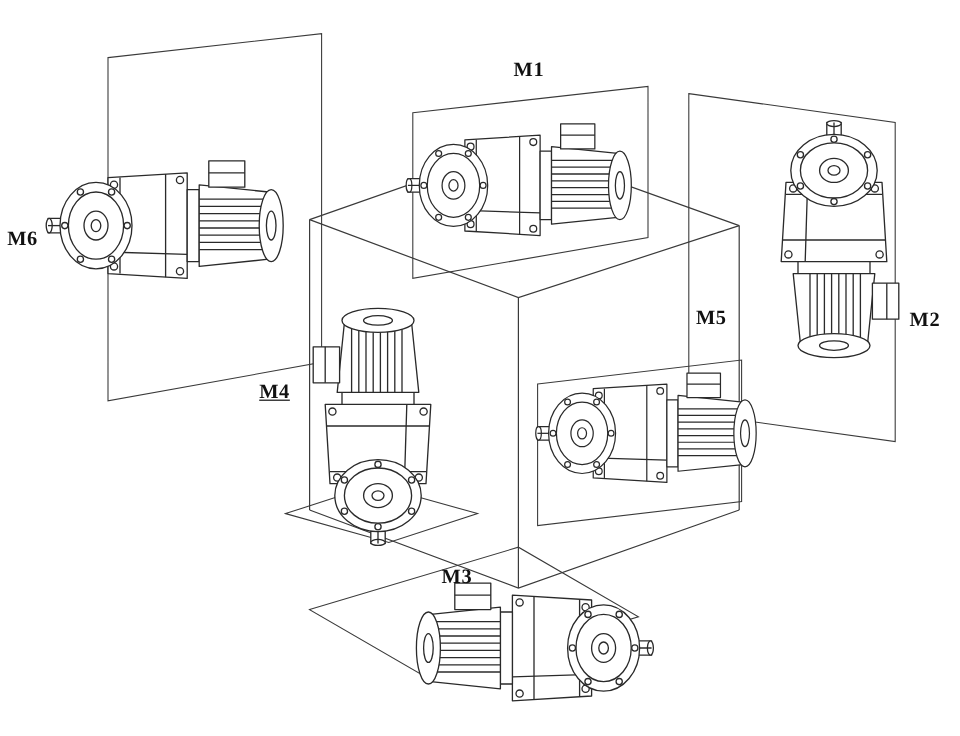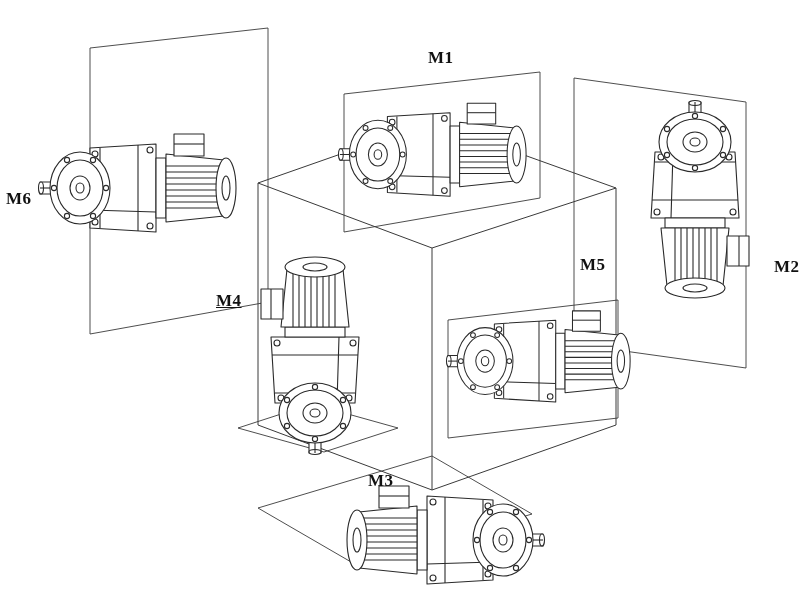--- a/index.html
+++ b/index.html
@@ -24,23 +24,23 @@
     position: absolute;
     font-family: "Liberation Serif", serif;
     font-weight: bold;
     font-size: 17px;
     color: #111111;
     letter-spacing: 0.5px;
     white-space: nowrap;
     user-select: none;
   }
   .lbl-m1 { left: 428px; top: 48px; text-align: center; }
-  .lbl-m2 { left: 774px; top: 257px; }
+  .lbl-m2 { left: 758px; top: 257px; }
   .lbl-m3 { left: 368px; top: 471px; }
-  .lbl-m4 { left: 216px; top: 291px; text-decoration: underline; }
+  .lbl-m4 { left: 216px; top: 317px; text-decoration: underline; }
   .lbl-m5 { left: 568px; top: 255px; margin-left: 12px; }
   .lbl-m6 { left: 6px;   top: 189px; }
 </style>
 </head>
 <body>
 
 <div class="figure">
 
   <svg width="800" height="613" viewBox="0 0 800 613" xmlns="http://www.w3.org/2000/svg">
 

